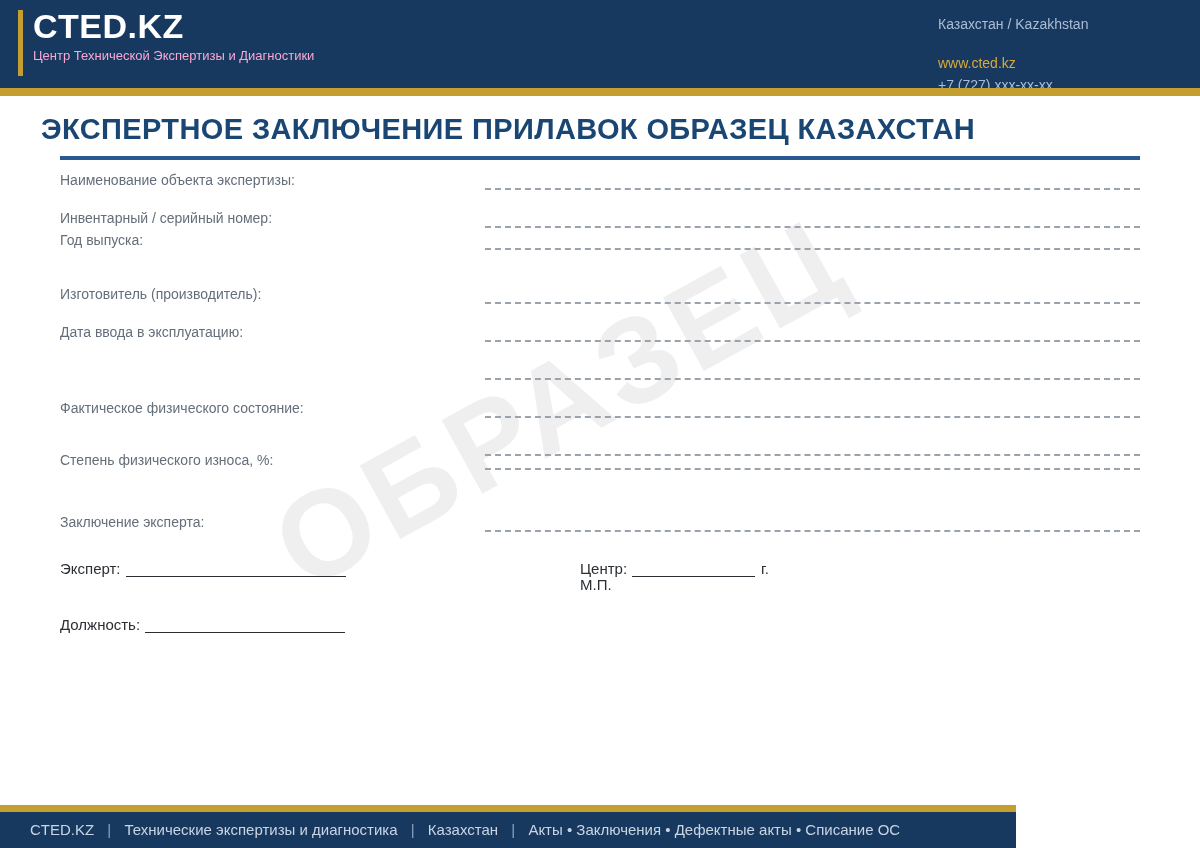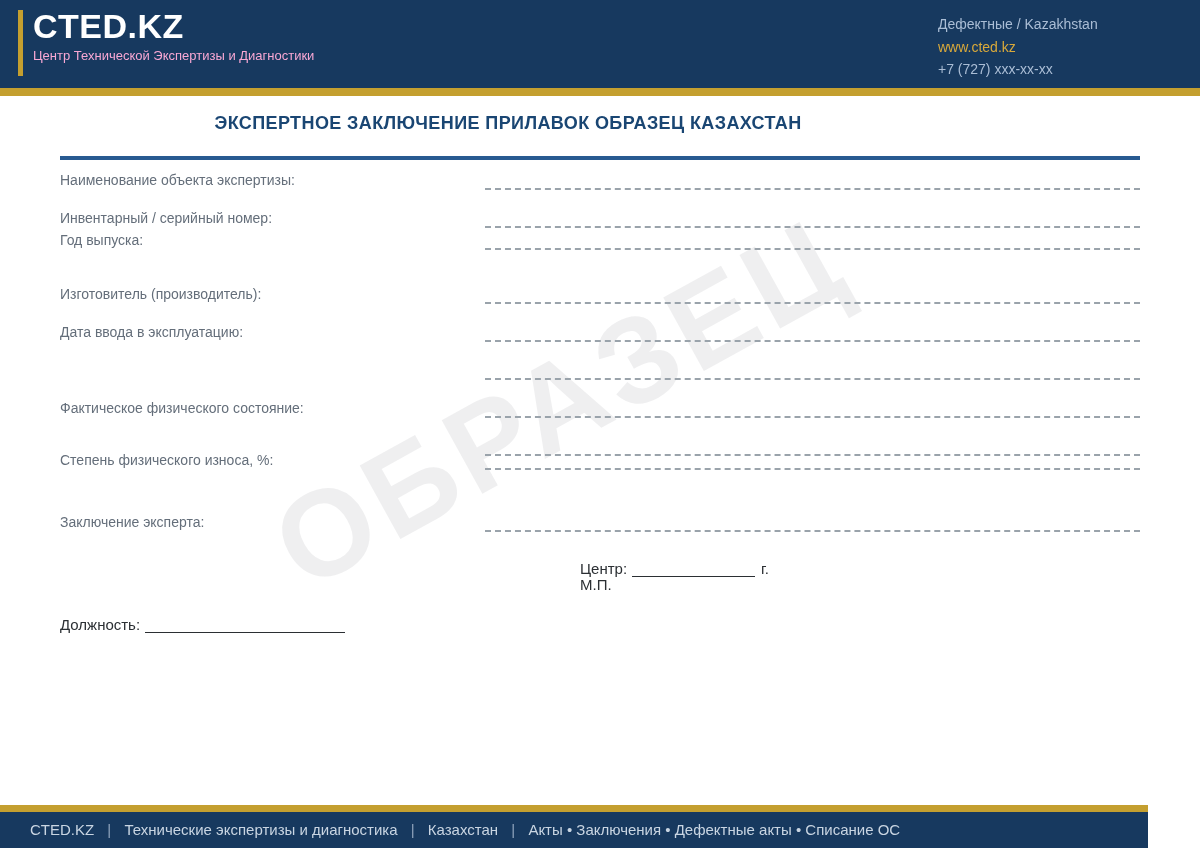--- a/index.html
+++ b/index.html
@@ -24,60 +24,60 @@
     font-family:"Liberation Sans", sans-serif;
     text-decoration:underline;
   }
   
   .header{position:absolute;top:0;left:0;width:1200px;height:88px;background:var(--primary-blue);}
   .gold-vbar{position:absolute;left:18px;top:10px;width:5px;height:66px;background:var(--accent-gold);}
   .logo{position:absolute;left:33px;top:6px;font-size:34px;font-weight:bold;color:#ffffff;letter-spacing:0.5px;line-height:40px;}
   .tagline{position:absolute;left:33px;top:48px;font-size:13px;color:#f9a8d4;}
   .header-right{position:absolute;left:938px;top:13px;font-size:14px;line-height:22.5px;}
   .header-right .region{color:var(--header-light);}
-  .header-right .website{color:#d9a93a;text-decoration:none;display:block;}
+  .header-right .website{color:#d9a93a;text-decoration:none;display:block;margin-top:16px;}
   .header-right .phone{color:var(--header-light);}
   .gold-divider{position:absolute;top:88px;left:0;width:1200px;height:8px;background:var(--accent-gold);}
   
-  .doc-title{position:absolute;top:113px;left:0;width:1016px;text-align:center;font-size:18px;font-weight:600;color:var(--title-blue);letter-spacing:0.4px;}
+  .doc-title{position:absolute;top:113px;left:0;width:1016px;text-align:center;font-size:29px;font-weight:600;color:var(--title-blue);letter-spacing:0.4px;}
   .title-rule{position:absolute;top:156px;left:60px;width:1080px;height:4px;background:var(--rule-blue);}
   
   .watermark{
     position:absolute;left:225px;top:330px;width:690px;height:180px;
     text-align:center;font-size:122px;font-weight:bold;letter-spacing:6px;
     color:var(--watermark);
     transform:rotate(-29deg);
     pointer-events:none;z-index:0;white-space:nowrap;
   }
   
   .form{position:absolute;top:0;left:0;width:1200px;z-index:1;}
   .row{position:absolute;left:0;width:1112px;height:38px;}
   .flabel{position:absolute;left:60px;top:4px;font-size:14px;color:var(--label-gray);}
   .fline{position:absolute;left:485px;width:655px;top:2px;height:20px;border-bottom:2px dashed var(--dash-gray);}
   
   .sig{position:absolute;z-index:1;font-size:15px;color:var(--ink);}
   .sig-line{display:inline-block;border-bottom:1.5px solid var(--ink);transform:translateY(3px);height:12px;margin-left:5px;}
   .w220{width:220px;} .w200{width:200px;} .w123{width:123px;margin-right:6px;}
   
-  .footer{position:absolute;bottom:0;left:0;width:1148px;}
+  .footer{position:absolute;bottom:0;left:0;width:1016px;}
   .footer-gold{height:7px;background:var(--accent-gold);}
   .footer-bar{height:36px;background:var(--primary-blue);line-height:36px;padding-left:30px;font-size:15px;color:var(--footer-light);white-space:nowrap;}
   .footer-bar .sep{margin:0 9px;color:#8fa3bc;}
 </style>
 </head>
 <body>
 
 <div class="page">
 
   <div class="header">
     <div class="gold-vbar"></div>
     <div class="logo">CTED.KZ</div>
     <div class="tagline">Центр Технической Экспертизы и Диагностики</div>
     <div class="header-right">
-      <div class="region">Дефектные / Kazakhstan</div>
+      <div class="region">Казахстан / Kazakhstan</div>
       <a class="website" href="#">www.cted.kz</a>
       <div class="phone">+7 (727) xxx-xx-xx</div>
     </div>
   </div>
   <div class="gold-divider"></div>
 
   <div class="doc-title">ЭКСПЕРТНОЕ ЗАКЛЮЧЕНИЕ ПРИЛАВОК ОБРАЗЕЦ КАЗАХСТАН</div>
   <div class="title-rule"></div>
 
   <div class="watermark">ОБРАЗЕЦ</div>
@@ -116,20 +116,23 @@
     <div class="row" style="top:448px">
       <span class="flabel">Степень физического износа, %:</span>
       <span class="fline"></span>
     </div>
     <div class="row" style="top:510px">
       <span class="flabel">Заключение эксперта:</span>
       <span class="fline"></span>
     </div>
   </div>
 
+  <div class="sig" style="left:60px;top:560px">
+    <span>Эксперт:</span><span class="sig-line w220"></span>
+  </div>
   <div class="sig" style="left:580px;top:560px">
     <span>Центр:</span><span class="sig-line w123"></span><span>г.</span>
   </div>
   <div class="sig" style="left:60px;top:616px">
     <span>Должность:</span><span class="sig-line w200"></span>
   </div>
   <div class="sig" style="left:580px;top:576px">
     <span>М.П.</span>
   </div>
 

